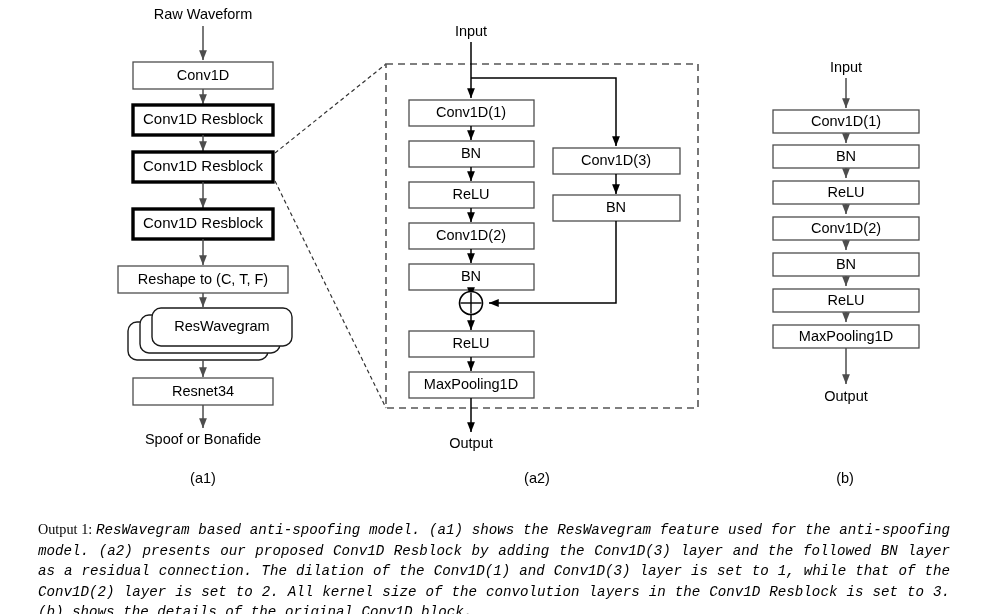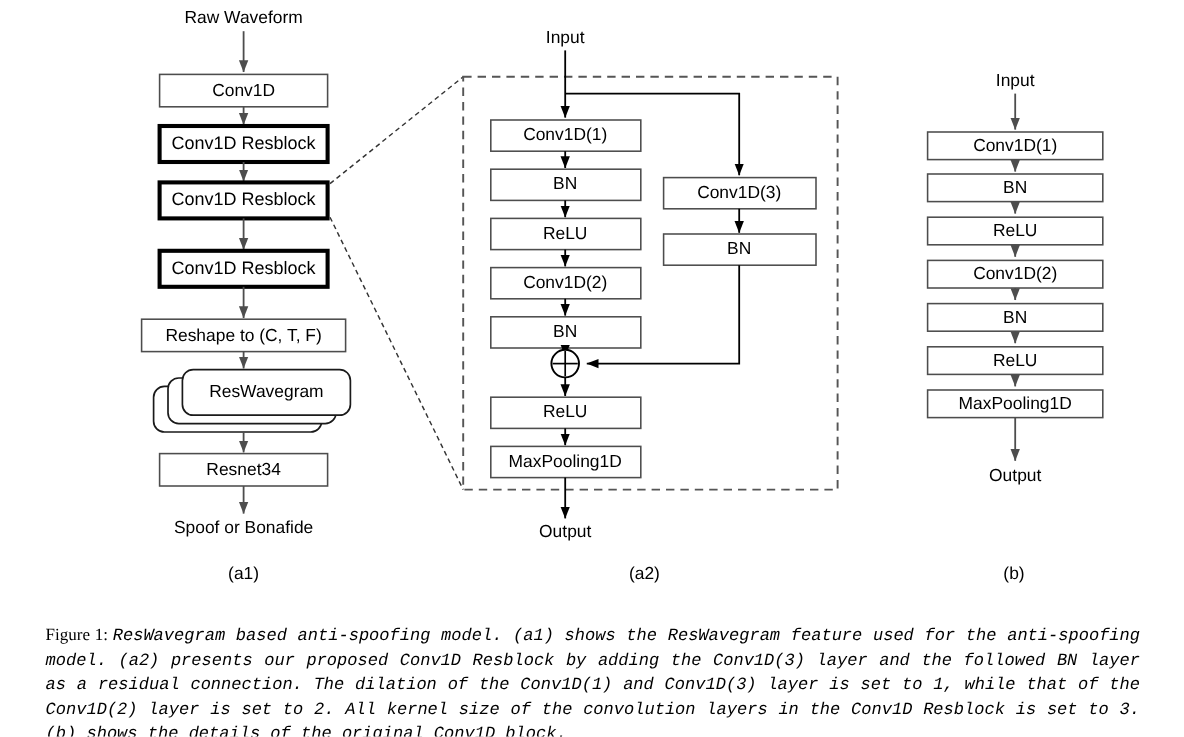--- a/index.html
+++ b/index.html
@@ -251,17 +251,17 @@
       <rect class="node-box" x="773" y="325" width="146" height="23"></rect>
       <text class="box-label" x="846" y="337">MaxPooling1D</text>
       <line class="flow-line" x1="846" y1="348" x2="846" y2="384" marker-end="url(#arrow-gray)"></line>
 
       <text class="io-label" x="846" y="397">Output</text>
       <text class="panel-label" x="845" y="479">(b)</text>
     </g>
   </svg>
 
   <div id="caption">
-    <span class="cap-head">Figure 1:</span>
+    <span class="cap-head">Output 1:</span>
     <span class="cap-body">ResWavegram based anti-spoofing model. (a1) shows the ResWavegram feature used for the anti-spoofing model. (a2) presents our proposed Conv1D Resblock by adding the Conv1D(3) layer and the followed BN layer as a residual connection. The dilation of the Conv1D(1) and Conv1D(3) layer is set to 1, while that of the Conv1D(2) layer is set to 2. All kernel size of the convolution layers in the Conv1D Resblock is set to 3. (b) shows the details of the original Conv1D block.</span>
   </div>
 
 </div>
 
 </body></html>

